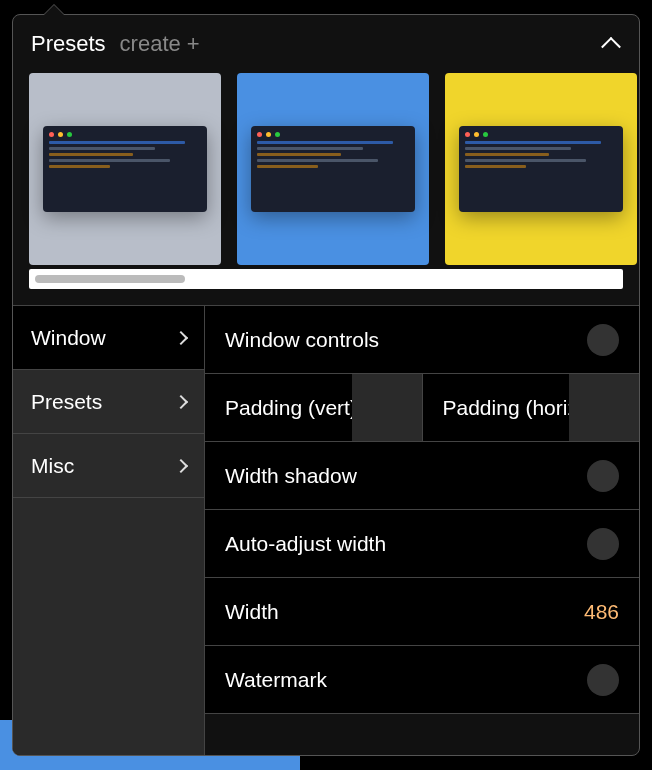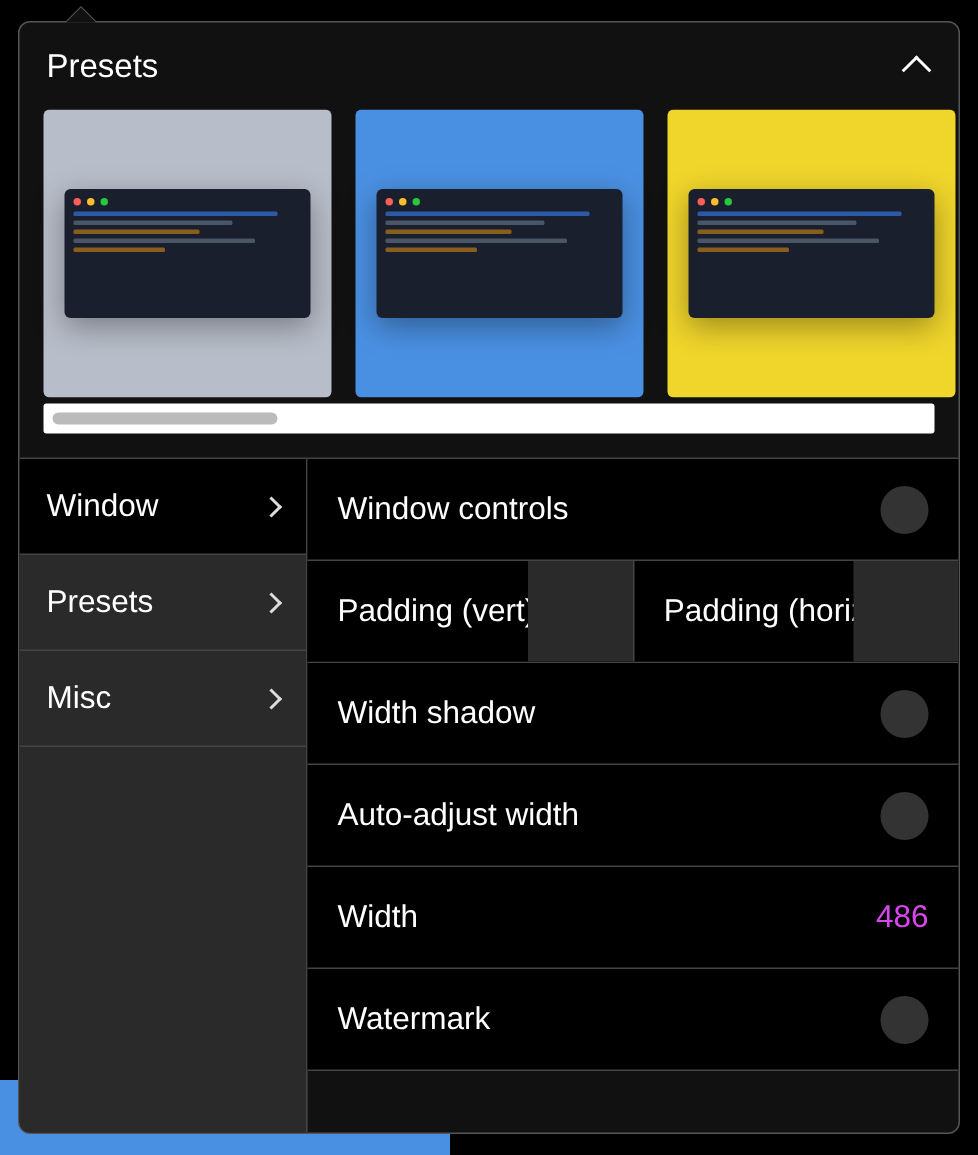--- a/index.html
+++ b/index.html
@@ -233,34 +233,35 @@
   .split-half .input-box {
     position: absolute;
     right: 0;
     top: 0;
     bottom: 0;
     width: 70px;
     background: #2a2a2a;
   }
   .row-value {
     font-size: 21px;
-    color: #d946ef;
+    color: #fdba74;
   }
 </style>
 </head>
 <body>
 
 <div class="bottom-bg"></div>
 <div class="caret-border"></div>
 <div class="caret"></div>
 
 <div class="panel">
 
   <div class="presets-header">
     <span class="presets-title">Presets</span>
+    <span class="presets-create">create +</span>
     <span class="presets-collapse">
       <span class="chevron-up"></span>
     </span>
   </div>
 
   <div class="presets-row">
     <div class="preset-thumb" style="background:#b8bec9">
       <div class="code-window">
         <div class="traffic-lights">
             <div class="tl r"></div>

